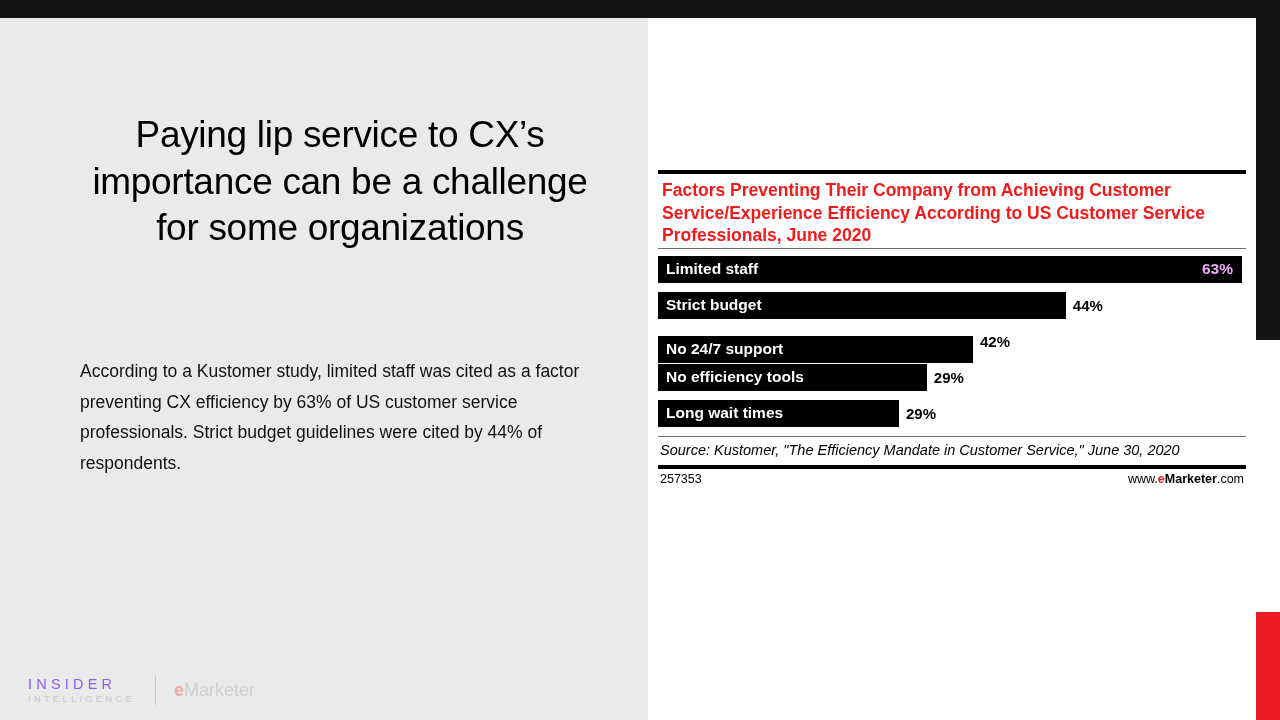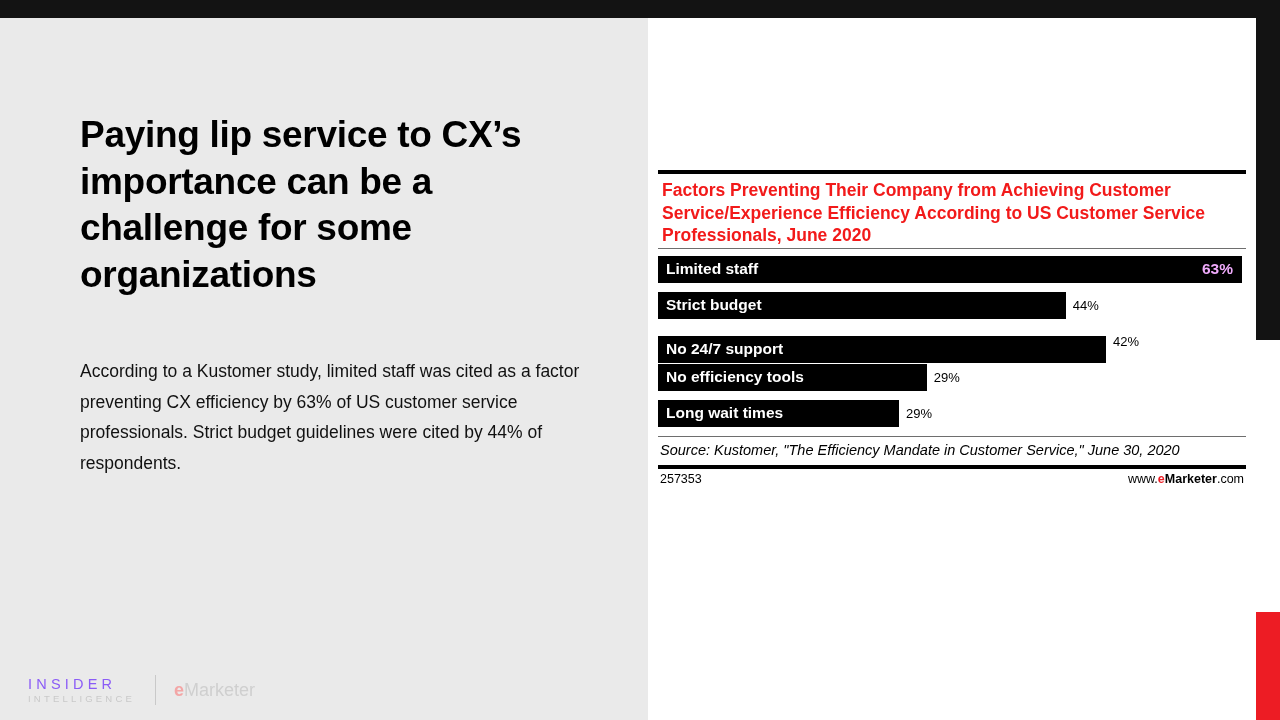--- a/index.html
+++ b/index.html
@@ -53,23 +53,24 @@
   }
 
   
   .headline {
     position: absolute;
     left: 80px;
     top: 112px;
     width: 520px;
     font-size: 37px;
     line-height: 46.5px;
-    font-weight: bold;
+    font-weight: normal;
     color: #000000;
     letter-spacing: -0.3px;
+    text-align: center;
   }
   .body-copy {
     position: absolute;
     left: 80px;
     top: 356px;
     width: 505px;
     font-size: 17.5px;
     line-height: 30.5px;
     color: #111111;
   }
@@ -168,22 +169,22 @@
     white-space: nowrap;
   }
   .bar-value-in {
     color: #f0abfc;
     font-weight: bold;
     font-size: 15.5px;
     margin-left: 12px;
   }
   .bar-value-out {
     color: #000000;
-    font-weight: normal;
-    font-size: 13px;
+    font-weight: bold;
+    font-size: 15px;
     margin-left: 7px;
     white-space: nowrap;
   }
 
   .src-rule {
     margin-top: 6px;
   }
   .source {
     font-style: italic;
     font-size: 14.5px;
@@ -243,21 +244,21 @@
             <span class="bar-value-in">63%</span>
           </div>
         </div>
         <div class="bar-row">
           <div class="bar" style="width: 407.873px;">
             <span class="bar-label">Strict budget</span>
           </div>
           <span class="bar-value-out">44%</span>
         </div>
         <div class="bar-row">
-          <div class="bar" style="width: 448px; margin-top: 16px;">
+          <div class="bar" style="width: 315px; margin-top: 16px;">
             <span class="bar-label">No 24/7 support</span>
           </div>
           <span class="bar-value-out">42%</span>
         </div>
         <div class="bar-row">
           <div class="bar" style="width: 268.825px;">
             <span class="bar-label">No efficiency tools</span>
           </div>
           <span class="bar-value-out">29%</span>
         </div>

